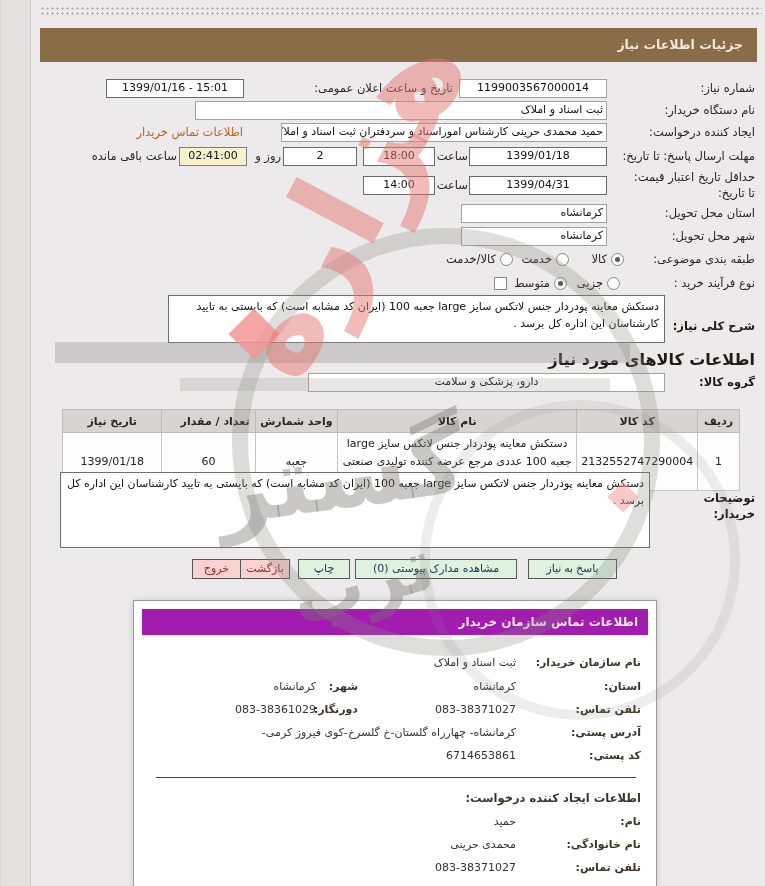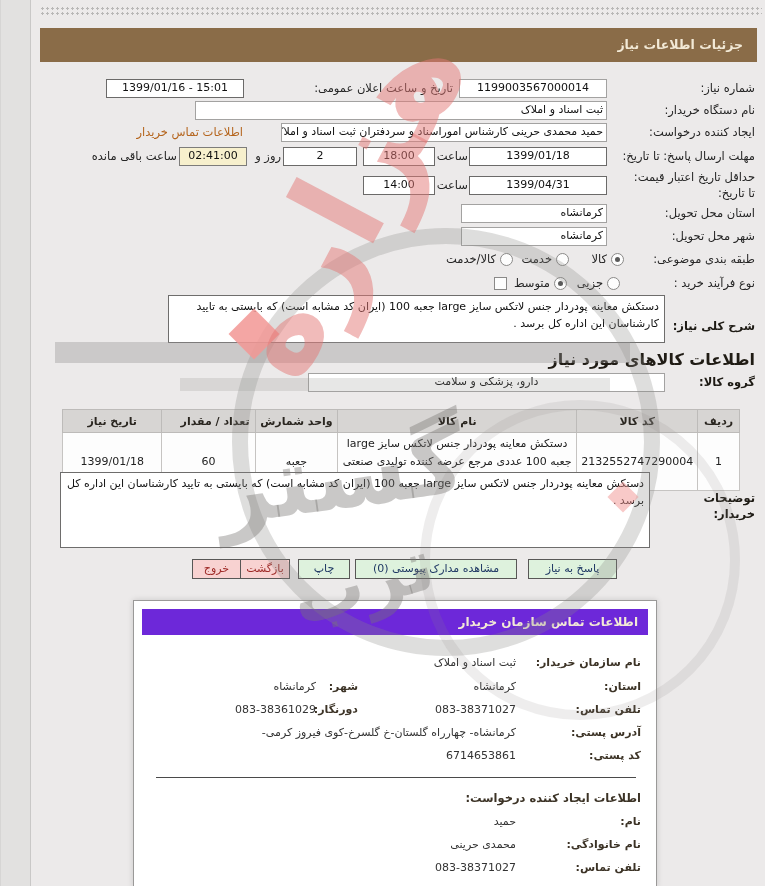--- a/index.html
+++ b/index.html
@@ -37,21 +37,21 @@
   table.goods td{border:1px solid #c6c4c2;text-align:center;padding:2px 4px;height:36px;background:#fdfdfd;}
   td.name-cell{line-height:1.6;}
   .btn{position:absolute;height:18px;border:1px solid #585756;font-size:11px;line-height:17px;
        text-align:center;cursor:pointer;white-space:nowrap;}
   .btn.green{background:#def2dd;color:#1f3864;}
   .btn.pink{background:#f8d2d1;color:#9e2a27;}
   .link{position:absolute;font-size:11.5px;color:#b5651d;white-space:nowrap;cursor:pointer;}
   
   .panel{position:absolute;left:133px;top:600px;width:522px;height:286px;background:#ffffff;
          border:1px solid #9a9998;box-shadow:0 0 6px rgba(0,0,0,0.15);}
-  .panel-hdr{position:absolute;left:8px;top:8px;right:8px;height:26px;background:#6d28d9;
+  .panel-hdr{position:absolute;left:8px;top:8px;right:8px;height:26px;background:#a21caf;
              color:#f2e9d6;font-size:12px;font-weight:bold;line-height:26px;}
   .panel-hdr span{padding-right:10px;}
   .plbl{position:absolute;font-size:11px;font-weight:bold;color:#3c3326;white-space:nowrap;}
   .pval{position:absolute;font-size:11px;color:#333;white-space:nowrap;}
   .pline{position:absolute;left:22px;right:20px;border-top:1px solid #4a4a4a;}
   
   .wm{position:absolute;pointer-events:none;z-index:60;}
   .wm-circle{border-radius:50%;}
   .wm-band{background:rgba(150,148,146,0.38);}
   .wm-text{font-weight:bold;color:rgba(120,118,116,0.40);white-space:nowrap;}
@@ -144,21 +144,21 @@
         <td>جعبه</td>
         <td>60</td>
         <td>1399/01/18</td>
       </tr>
     </tbody>
   </table>
 
   <div class="lbl b" style="right:10px;top:490px;width:95px;white-space:normal;text-align:right;line-height:1.4;">توضیحات خریدار:</div>
   <div class="tarea" style="right:115px;top:472px;width:578px;height:70px;">دستکش معاینه پودردار جنس لاتکس سایز large جعبه 100 (ایران کد مشابه است) که بایستی به تایید کارشناسان این اداره کل برسد .</div>
 
-  <div class="btn green" style="right:148px;top:559px;width:87px;">پاسخ به نیاز</div>
+  <div class="btn green" style="right:148px;top:559px;width:87px;font-family:Liberation Serif, serif;">پاسخ به نیاز</div>
   <div class="btn green" style="right:248px;top:559px;width:160px;">مشاهده مدارک پیوستی (0)</div>
   <div class="btn green" style="right:415px;top:559px;width:50px;">چاپ</div>
   <div class="btn pink" style="right:475px;top:559px;width:48px;">بازگشت</div>
   <div class="btn pink" style="right:524px;top:559px;width:47px;">خروج</div>
 
   <div class="panel">
     <div class="panel-hdr">
       <span>اطلاعات تماس سازمان خریدار</span>
     </div>
 

